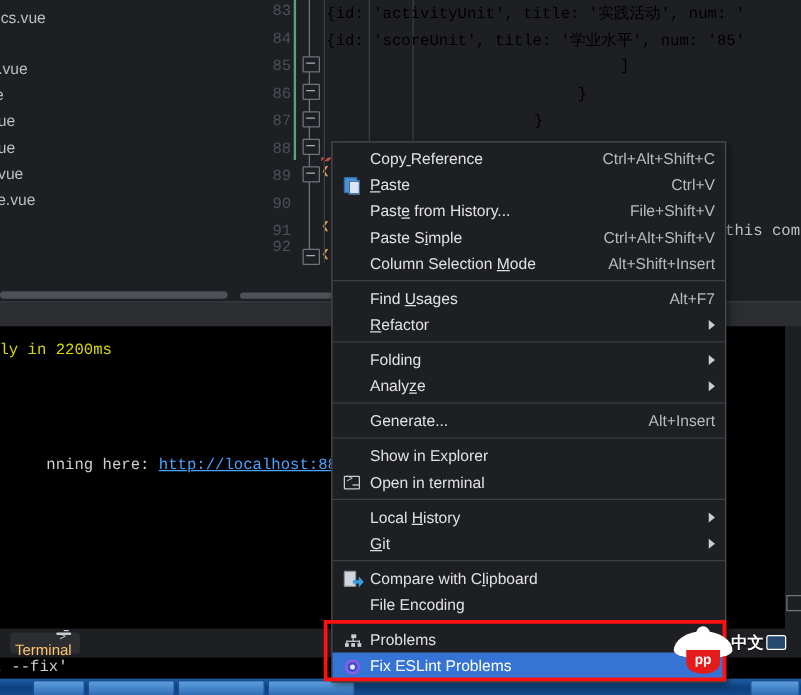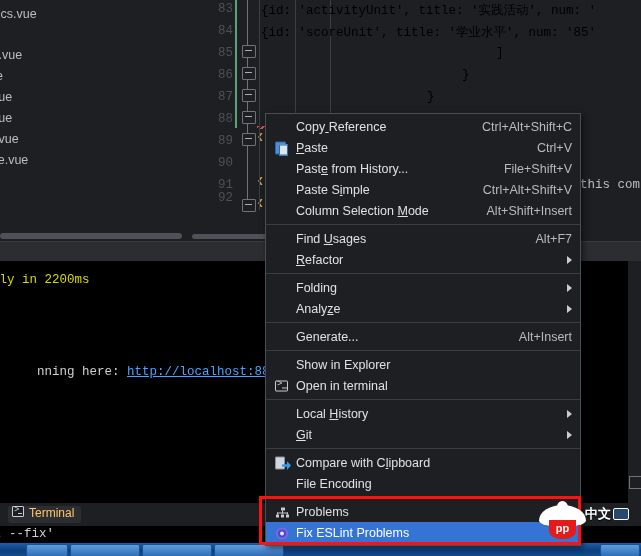--- a/index.html
+++ b/index.html
@@ -52,21 +52,21 @@
   .cterm{position:absolute;white-space:pre;font-family:"Liberation Mono",monospace;font-size:12.5px;}
   .t-yellow{color:#d8d800;}
   .t-white{color:#d0d0d0;}
   .t-link{color:#4aa3ff;text-decoration:underline;}
   #console-gutter{position:absolute;left:628px;top:261px;width:13px;height:242px;background:#1e1f22;}
   .cg-icon{position:absolute;left:1px;width:11px;height:11px;border:1px solid #6e737c;}
 
   
   #toolbar-bottom{position:absolute;left:0;top:503px;width:641px;height:23px;background:#1e1f22;}
   #terminal-tab{position:absolute;left:8px;top:3px;height:17px;padding:0 7px 0 4px;
-     display:flex;align-items:flex-start;gap:5px;background:#2b2d30;border-radius:3px;}
+     display:flex;align-items:flex-end;gap:5px;background:#2b2d30;border-radius:3px;flex-direction:column;}
   #terminal-tab .tt-label{color:#ffc66d;font-size:12px;}
   .term-glyph{width:12px;height:11px;border:1px solid #c8ccd4;border-radius:1px;background:#1e1f22;
      position:relative;box-sizing:border-box;}
   .term-glyph:before{content:">";position:absolute;left:1px;top:-2px;font-size:9px;color:#c8ccd4;
      font-family:"Liberation Mono",monospace;}
   .term-glyph:after{content:"";position:absolute;left:5px;bottom:2px;width:4px;height:1px;background:#c8ccd4;}
 
   
   #console-tail{position:absolute;left:0;top:526px;width:641px;height:17px;background:#000;}
   #console-tail span{position:absolute;left:-6px;top:1px;color:#d0d0d0;

